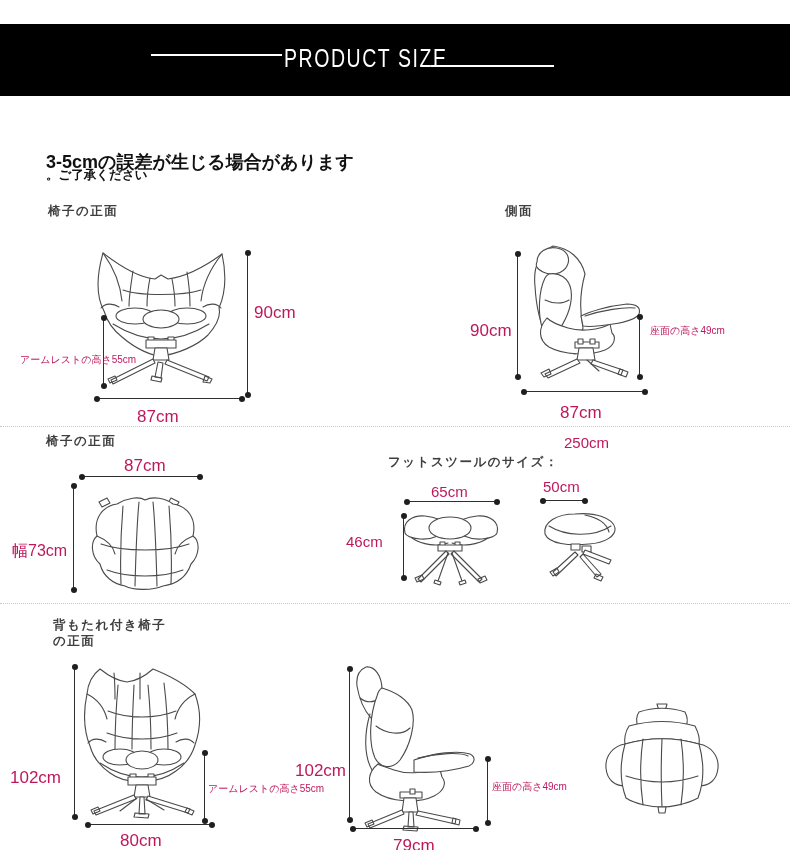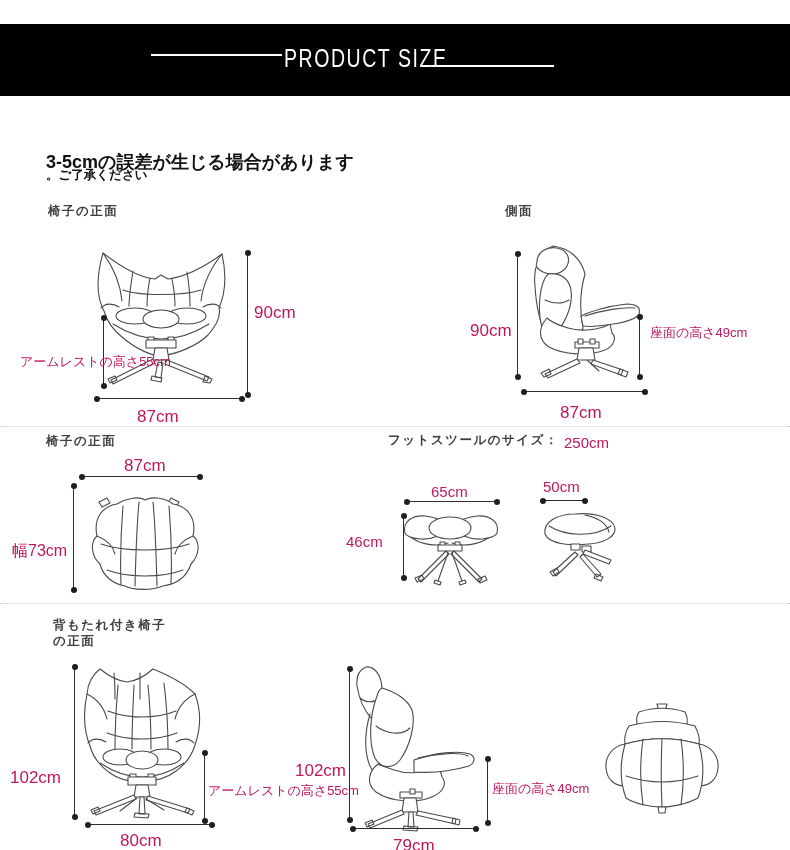--- a/index.html
+++ b/index.html
@@ -13,21 +13,21 @@
   .hl-left{left:151px;top:30px;width:131px;}
   .hl-right{left:431px;top:41px;width:123px;height:1.5px;}
   
   .note1{position:absolute;left:14px;top:104px;font-size:14px;font-weight:bold;color:#111;letter-spacing:0.5px;white-space:nowrap;}
   .note2{position:absolute;left:46px;top:126px;font-size:18px;font-weight:bold;color:#111;white-space:nowrap;}
   .note3{position:absolute;left:46px;top:143px;font-size:12.5px;font-weight:bold;color:#111;white-space:nowrap;}
   
   .sec{position:absolute;font-size:12.5px;font-weight:600;color:#3f3f3f;letter-spacing:1.5px;white-space:nowrap;}
   
   .dim{position:absolute;color:#be185d;white-space:nowrap;}
-  .lg{font-size:17px;} .md{font-size:15px;} .sm{font-size:13px;} .wd{font-size:16px;}
+  .lg{font-size:17px;} .md{font-size:15px;} .sm{font-size:10px;} .wd{font-size:16px;}
   
   .vdim{position:absolute;width:1px;background:#2e2e2e;}
   .vdim::before,.vdim::after{content:"";position:absolute;left:-2.5px;width:6px;height:6px;border-radius:50%;background:#1f1f1f;}
   .vdim::before{top:-3px;} .vdim::after{bottom:-3px;}
   .hdiml{position:absolute;height:1px;background:#2e2e2e;}
   .hdiml::before,.hdiml::after{content:"";position:absolute;top:-2.5px;width:6px;height:6px;border-radius:50%;background:#1f1f1f;}
   .hdiml::before{left:-3px;} .hdiml::after{right:-3px;}
   
   .divider{position:absolute;left:0;width:790px;border-top:1px dotted #c8c8c8;}
   
@@ -107,21 +107,21 @@
     <path d="M16,14 L24,10 L27,15 L19,19 Z M88,10 L96,14 L93,19 L85,15 Z"></path>
     <path class="f" d="M14,48 C10,30 20,18 34,16 C44,10 56,8 62,12 C70,8 82,10 90,16 C104,18 114,30 110,48 C118,54 116,68 108,76 C104,88 94,96 80,98 C68,103 50,102 42,98 C30,96 20,88 17,76 C8,68 7,54 14,48 Z"></path>
     <path d="M14,48 C24,52 30,58 32,66 M110,48 C100,52 94,58 92,66 M40,18 C38,42 37,70 38,96 M86,18 C88,42 89,70 88,96 M56,14 C54,34 53,60 52,98 M70,14 C72,34 73,60 74,98 M18,56 C40,64 84,64 106,56 M24,82 C45,90 79,90 100,82"></path>
   </svg>
 
   <div class="hdiml" style="left:82px;top:452px;width:118px;"></div>
   <div class="dim lg" style="left:124px;top:432px;">87cm</div>
   <div class="vdim" style="left:73px;top:462px;height:104px;"></div>
   <div class="dim wd" style="left:12px;top:517px;">幅73cm</div>
 
-  <div class="sec" style="left:388px;top:408px;">フットスツールのサイズ：</div>
+  <div class="sec" style="left:388px;top:430px;">フットスツールのサイズ：</div>
   <div class="dim md" style="left:564px;top:410px;">250cm</div>
 
   <svg class="sk" style="left:402px;top:485px;" width="98" height="82" viewBox="0 0 98 82">
     <path class="f" d="M3,24 C0,13 10,6 23,7 C33,8 42,12 47,17 C42,26 30,31 18,30 C9,29 4,27 3,24 Z"></path>
     <path class="f" d="M95,24 C98,13 88,6 75,7 C65,8 56,12 51,17 C56,26 68,31 80,30 C89,29 94,27 95,24 Z"></path>
     <ellipse class="f" cx="48" cy="19" rx="21" ry="11"></ellipse>
     <path d="M10,29 C20,36 36,38 46,34 M86,29 C76,36 60,38 50,34"></path>
     <rect class="f" x="38" y="33" width="5" height="5"></rect>
       <rect class="f" x="53" y="33" width="5" height="5"></rect>
     <rect class="f" x="36" y="36" width="24" height="6"></rect>

